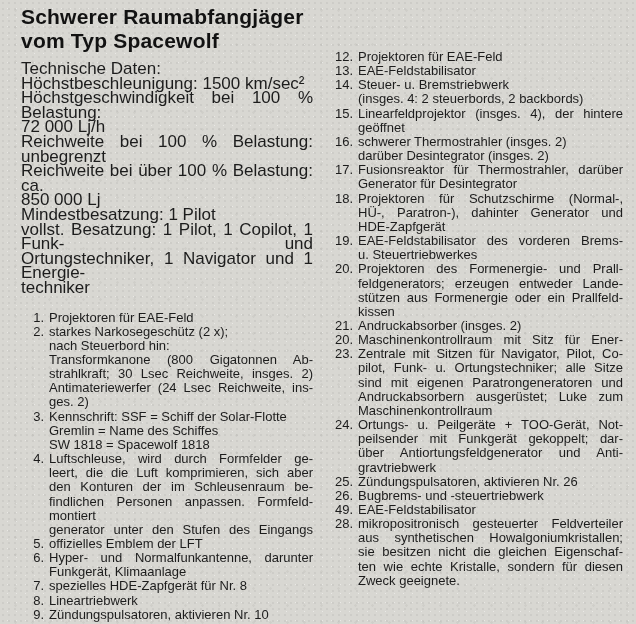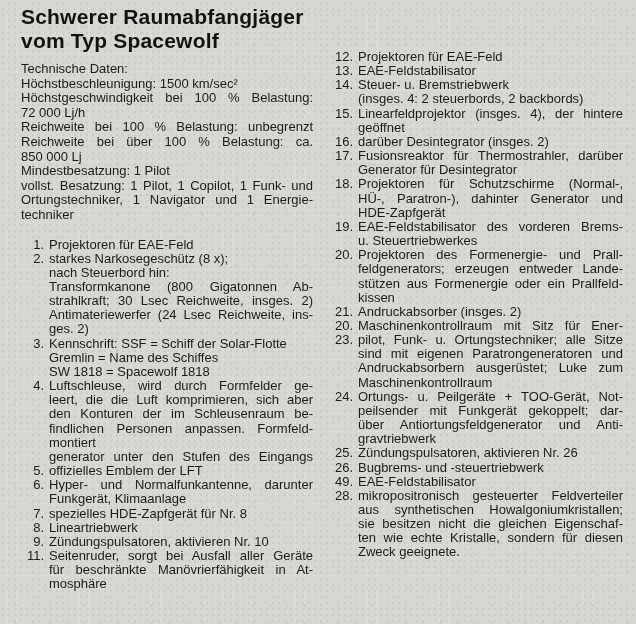--- a/index.html
+++ b/index.html
@@ -18,21 +18,21 @@
     color: #1c1c1c;
   }
   .col-left  { position: absolute; left: 21px;  top: 5px;  width: 292px; }
   .col-right { position: absolute; left: 330px; top: 50px; width: 293px; }
   .title {
     font-size: 21px; font-weight: bold; line-height: 23.5px;
     color: #121212; letter-spacing: 0.2px;
   }
   .tech {
     margin-top: 10px;
-    font-size: 13px; line-height: 14.6px;
+    font-size: 17px; line-height: 14.6px;
   }
   .list {
     margin-top: 15px;
     font-size: 13px; line-height: 14.15px;
   }
   .col-right .list { margin-top: 0; }
   .item { display: flex; }
   .num  { flex: 0 0 23px; text-align: right; padding-right: 5px; }
   .body-lines { flex: 1 1 auto; min-width: 0; }
   .line { text-align: left; }
@@ -62,21 +62,21 @@
   <div class="list" id="list-left">
       <div class="item">
         <div class="num">1.</div>
         <div class="body-lines">
           <div class="line">Projektoren für EAE-Feld</div>
         </div>
       </div>
       <div class="item">
         <div class="num">2.</div>
         <div class="body-lines">
-          <div class="line">starkes Narkosegeschütz (8 x);</div>
+          <div class="line">starkes Narkosegeschütz (2 x);</div>
           <div class="line">nach Steuerbord hin:</div>
           <div class="line just">Transformkanone (800 Gigatonnen Ab-</div>
           <div class="line just">strahlkraft; 30 Lsec Reichweite, insges. 2)</div>
           <div class="line just">Antimateriewerfer (24 Lsec Reichweite, ins-</div>
           <div class="line">ges. 2)</div>
         </div>
       </div>
       <div class="item">
         <div class="num">3.</div>
         <div class="body-lines">
@@ -162,20 +162,21 @@
       <div class="item">
         <div class="num">15.</div>
         <div class="body-lines">
           <div class="line just">Linearfeldprojektor (insges. 4), der hintere</div>
           <div class="line">geöffnet</div>
         </div>
       </div>
       <div class="item">
         <div class="num">16.</div>
         <div class="body-lines">
+          <div class="line">schwerer Thermostrahler (insges. 2)</div>
           <div class="line">darüber Desintegrator (insges. 2)</div>
         </div>
       </div>
       <div class="item">
         <div class="num">17.</div>
         <div class="body-lines">
           <div class="line just">Fusionsreaktor für Thermostrahler, darüber</div>
           <div class="line">Generator für Desintegrator</div>
         </div>
       </div>
@@ -211,20 +212,21 @@
       </div>
       <div class="item">
         <div class="num">20.</div>
         <div class="body-lines">
           <div class="line just">Maschinenkontrollraum mit Sitz für Ener-</div>
         </div>
       </div>
       <div class="item">
         <div class="num">23.</div>
         <div class="body-lines">
+          <div class="line just">Zentrale mit Sitzen für Navigator, Pilot, Co-</div>
           <div class="line just">pilot, Funk- u. Ortungstechniker; alle Sitze</div>
           <div class="line just">sind mit eigenen Paratrongeneratoren und</div>
           <div class="line just">Andruckabsorbern ausgerüstet; Luke zum</div>
           <div class="line">Maschinenkontrollraum</div>
         </div>
       </div>
       <div class="item">
         <div class="num">24.</div>
         <div class="body-lines">
           <div class="line just">Ortungs- u. Peilgeräte + TOO-Gerät, Not-</div>

